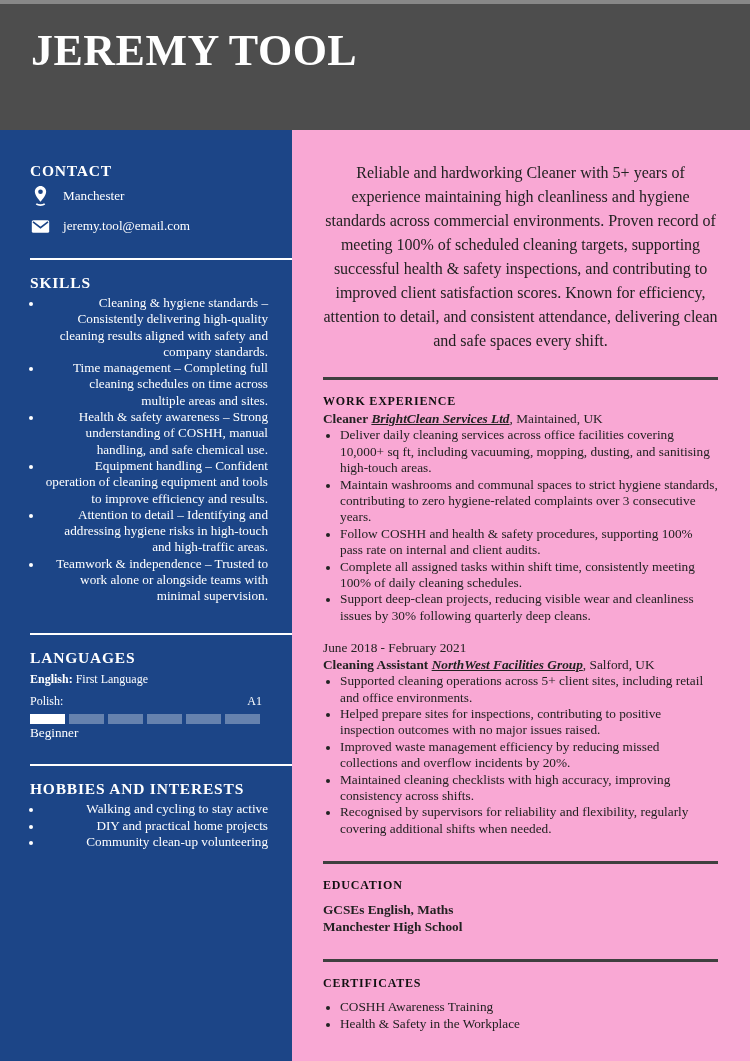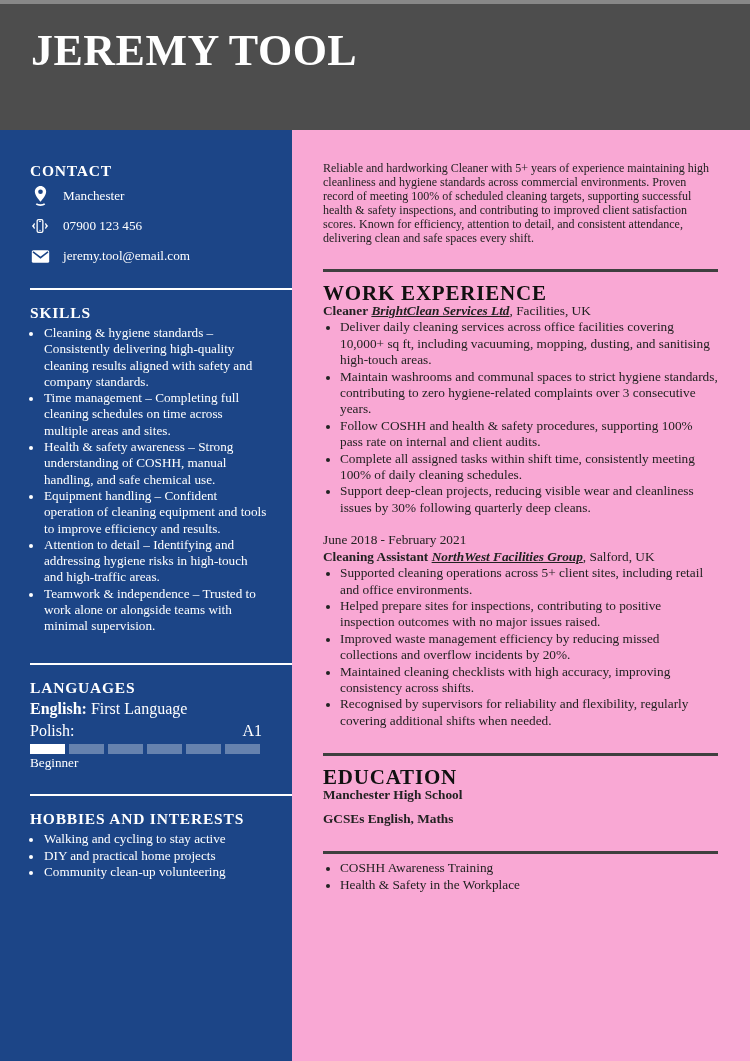--- a/index.html
+++ b/index.html
@@ -29,42 +29,42 @@
   .contact-row:first-of-type{margin-top:4px;}
   .contact-icon{width:20px;display:flex;justify-content:center;margin-right:13px;flex:0 0 20px;}
   .contact-text{font-size:13.2px;}
   .side-divider{height:2px;background:#ffffff;margin-left:30px;margin-right:0;}
   .divider-contact{margin-top:18px;}
   .divider-skills{margin-top:28px;}
   .divider-langs{margin-top:23px;}
   .skills-title{margin-top:13px;}
   .side-list{
     margin:3px 24px 0 30px;padding-left:13px;
-    font-size:13.2px;line-height:16.3px;
+    font-size:13.2px;line-height:16.3px;text-align:right;
   }
   .side-list li{margin:0;padding-left:1px;}
   .side-list li::marker{color:#ffffff;font-size:12px;}
   .langs-title{margin-top:13px;}
-  .lang-row{margin:0 30px;font-size:16px;line-height:16.3px;}
+  .lang-row{margin:0 30px;font-size:12px;line-height:16.3px;}
   .lang-row-english{margin-top:4px;}
   .lang-row-polish{display:flex;justify-content:space-between;margin-top:6px;align-items:center;}
   .bold{font-weight:bold;}
   .lang-bar{display:flex;gap:4px;margin:5px 30px 0 30px;width:230px;height:10px;}
   .lang-bar .seg{flex:1;background:rgba(255,255,255,0.33);}
   .lang-bar .seg-filled{background:#ffffff;}
   .lang-desc{margin:1px 30px 0 30px;font-size:13.2px;}
   .hobbies-title{margin-top:13px;}
   
   .main{position:absolute;top:126px;left:292px;width:458px;color:#222222;}
   .summary{
-    margin:31px 32px 0 31px;font-size:12px;line-height:14px;text-align:left;
+    margin:31px 32px 0 31px;font-size:16px;line-height:24px;text-align:center;
   }
   .main-divider{height:3px;background:#3f3f3f;margin:24px 32px 0 31px;}
   .main-title{
-    margin:12px 32px 0 31px;font-size:21px;font-weight:bold;letter-spacing:0.8px;
+    margin:12px 32px 0 31px;font-size:12px;font-weight:bold;letter-spacing:0.8px;
     line-height:19px;color:#111111;
   }
   .job-dates{margin:7px 32px 0 31px;font-size:13.3px;line-height:16.4px;}
   .job-dates-second{margin-top:16px;}
   .job-heading{margin:0 32px 0 31px;font-size:13.3px;line-height:16.4px;}
   .job-role{font-weight:bold;}
   .job-company{font-weight:bold;font-style:italic;text-decoration:underline;}
   .main-list{
     margin:0 32px 0 31px;padding-left:17px;font-size:13.3px;line-height:16.4px;
   }
@@ -90,34 +90,20 @@
     <div class="contact-row">
       <span class="contact-icon">
         <svg width="17" height="22" viewBox="0 0 24 30">
           <path fill="#ffffff" d="M12 1C7.6 1 4 4.6 4 9c0 5.8 8 14 8 14s8-8.2 8-14c0-4.4-3.6-8-8-8zm0 11.3A3.3 3.3 0 1 1 12 5.7a3.3 3.3 0 0 1 0 6.6z"></path>
           <path fill="none" stroke="#ffffff" stroke-width="2.4" d="M6 26.2c1.4 1.1 3.6 1.8 6 1.8s4.6-.7 6-1.8"></path>
         </svg>
       </span>
       <span class="contact-text">Manchester</span>
     </div>
 
-    <div class="contact-row">
-      <span class="contact-icon">
-        <svg width="22" height="22" viewBox="0 0 28 24">
-          <rect x="10" y="3" width="8" height="18" rx="2" fill="none" stroke="#ffffff" stroke-width="1.8"></rect>
-          <line x1="12.5" y1="5.5" x2="15.5" y2="5.5" stroke="#ffffff" stroke-width="1.4"></line>
-          <circle cx="14" cy="18" r="0.9" fill="#ffffff"></circle>
-          <path fill="none" stroke="#ffffff" stroke-width="1.8" d="M6.5 8.5c-2 2.2-2 4.8 0 7"></path>
-          <path fill="none" stroke="#ffffff" stroke-width="1.8" d="M21.5 8.5c2 2.2 2 4.8 0 7"></path>
-          <circle cx="3.6" cy="12" r="0.9" fill="#ffffff"></circle>
-          <circle cx="24.4" cy="12" r="0.9" fill="#ffffff"></circle>
-        </svg>
-      </span>
-      <span class="contact-text">07900 123 456</span>
-    </div>
 
     <div class="contact-row">
       <span class="contact-icon">
         <svg width="19" height="15" viewBox="0 0 24 19">
           <rect x="1" y="1.5" width="22" height="16" rx="2" fill="#ffffff"></rect>
           <polyline points="2.5,3.5 12,11 21.5,3.5" fill="none" stroke="#1c4587" stroke-width="2"></polyline>
         </svg>
       </span>
       <span class="contact-text">jeremy.tool@email.com</span>
     </div>
@@ -167,21 +153,21 @@
   </div>
 
   <div class="main">
 
     <p class="summary">Reliable and hardworking Cleaner with 5+ years of experience maintaining high cleanliness and hygiene standards across commercial environments. Proven record of meeting 100% of scheduled cleaning targets, supporting successful health &amp; safety inspections, and contributing to improved client satisfaction scores. Known for efficiency, attention to detail, and consistent attendance, delivering clean and safe spaces every shift.</p>
 
     <div class="main-divider"></div>
 
     <div class="main-title">WORK EXPERIENCE</div>
 
-    <div class="job-heading"><span class="job-role">Cleaner</span> <span class="job-company">BrightClean Services Ltd</span><span>, Facilities, UK</span></div>
+    <div class="job-heading"><span class="job-role">Cleaner</span> <span class="job-company">BrightClean Services Ltd</span><span>, Maintained, UK</span></div>
     <ul class="main-list">
         <li>Deliver daily cleaning services across office facilities covering 10,000+ sq ft, including vacuuming, mopping, dusting, and sanitising high-touch areas.</li>
         <li>Maintain washrooms and communal spaces to strict hygiene standards, contributing to zero hygiene-related complaints over 3 consecutive years.</li>
         <li>Follow COSHH and health &amp; safety procedures, supporting 100% pass rate on internal and client audits.</li>
         <li>Complete all assigned tasks within shift time, consistently meeting 100% of daily cleaning schedules.</li>
         <li>Support deep-clean projects, reducing visible wear and cleanliness issues by 30% following quarterly deep cleans.</li>
       </ul>
 
     <div class="job-dates job-dates-second">June 2018 - February 2021</div>
     <div class="job-heading"><span class="job-role">Cleaning Assistant</span> <span class="job-company">NorthWest Facilities Group</span><span>, Salford, UK</span></div>
@@ -189,25 +175,26 @@
         <li>Supported cleaning operations across 5+ client sites, including retail and office environments.</li>
         <li>Helped prepare sites for inspections, contributing to positive inspection outcomes with no major issues raised.</li>
         <li>Improved waste management efficiency by reducing missed collections and overflow incidents by 20%.</li>
         <li>Maintained cleaning checklists with high accuracy, improving consistency across shifts.</li>
         <li>Recognised by supervisors for reliability and flexibility, regularly covering additional shifts when needed.</li>
       </ul>
 
     <div class="main-divider"></div>
 
     <div class="main-title">EDUCATION</div>
+    <div class="edu-line edu-first">GCSEs English, Maths</div>
     <div class="edu-line">Manchester High School</div>
-    <div class="edu-line edu-first">GCSEs English, Maths</div>
 
     <div class="main-divider"></div>
 
+    <div class="main-title">CERTIFICATES</div>
     <ul class="main-list cert-list">
         <li>COSHH Awareness Training</li>
         <li>Health &amp; Safety in the Workplace</li>
       </ul>
 
   </div>
 
 </div>
 
 </body></html>

